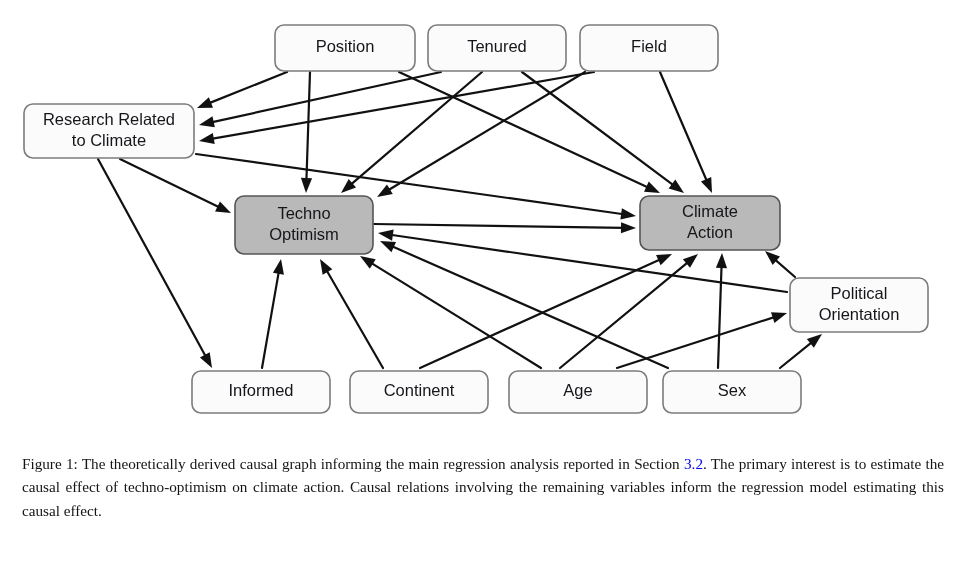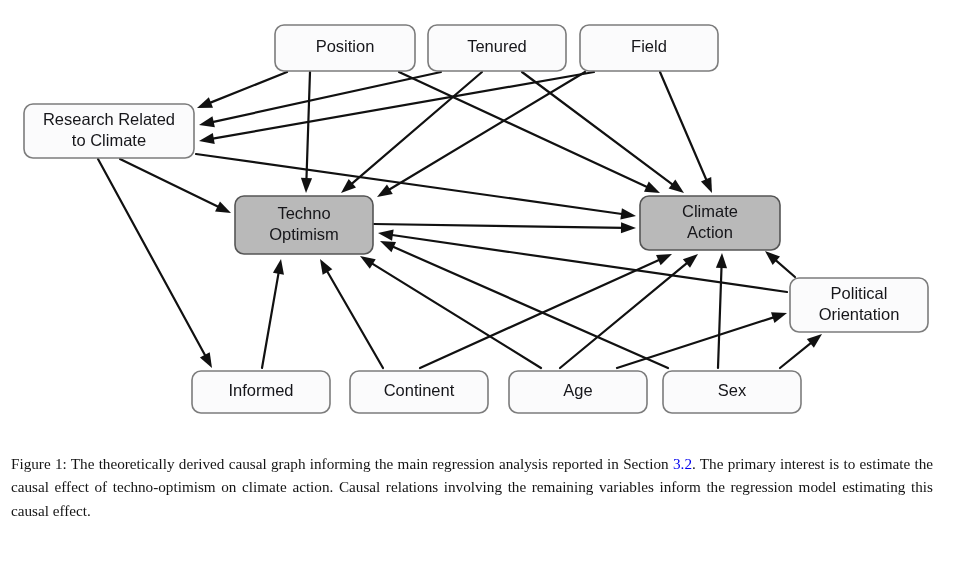--- a/index.html
+++ b/index.html
@@ -1,18 +1,18 @@
 <!DOCTYPE html>
 <html><head>
 <meta charset="utf-8">
 <style>
   html,body{margin:0;padding:0;background:#ffffff;}
   body{width:966px;height:563px;font-family:"Liberation Sans",sans-serif;overflow:hidden;}
   #figure{position:relative;width:828px;height:440px;}
-  #caption{position:absolute;left:11px;top:452px;width:922px;
+  #caption{position:absolute;left:22px;top:452px;width:922px;
     font-family:"Liberation Serif",serif;font-size:15.2px;line-height:1.53;
     color:#141414;text-align:justify;}
   .lnk{color:#0000ee;}
   svg{display:block;}
   .nodebox{fill:#fbfbfc;stroke:#7c7c7c;stroke-width:1.6;}
   .nodebox.shaded{fill:#b9b9b9;stroke:#555555;stroke-width:1.6;}
   .nodelabel{font-family:"Liberation Sans",sans-serif;font-size:16.5px;fill:#16161a;
     text-anchor:middle;dominant-baseline:middle;}
   .edge{stroke:#111111;stroke-width:2.2;fill:none;}
   .edge-head{fill:#111111;stroke:none;}

